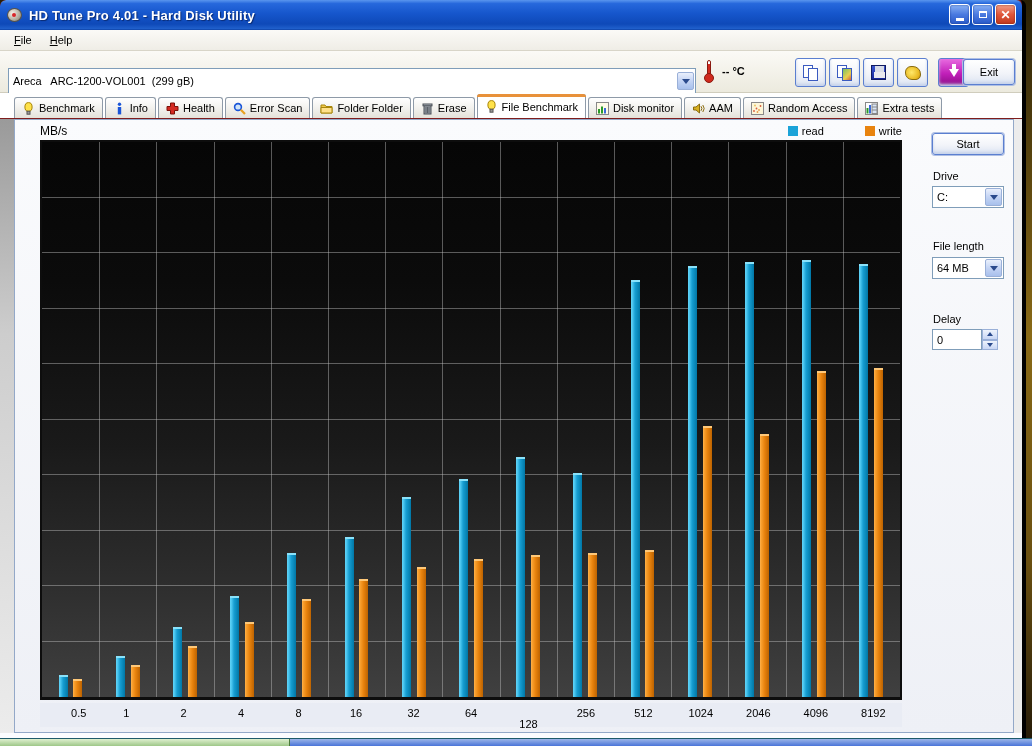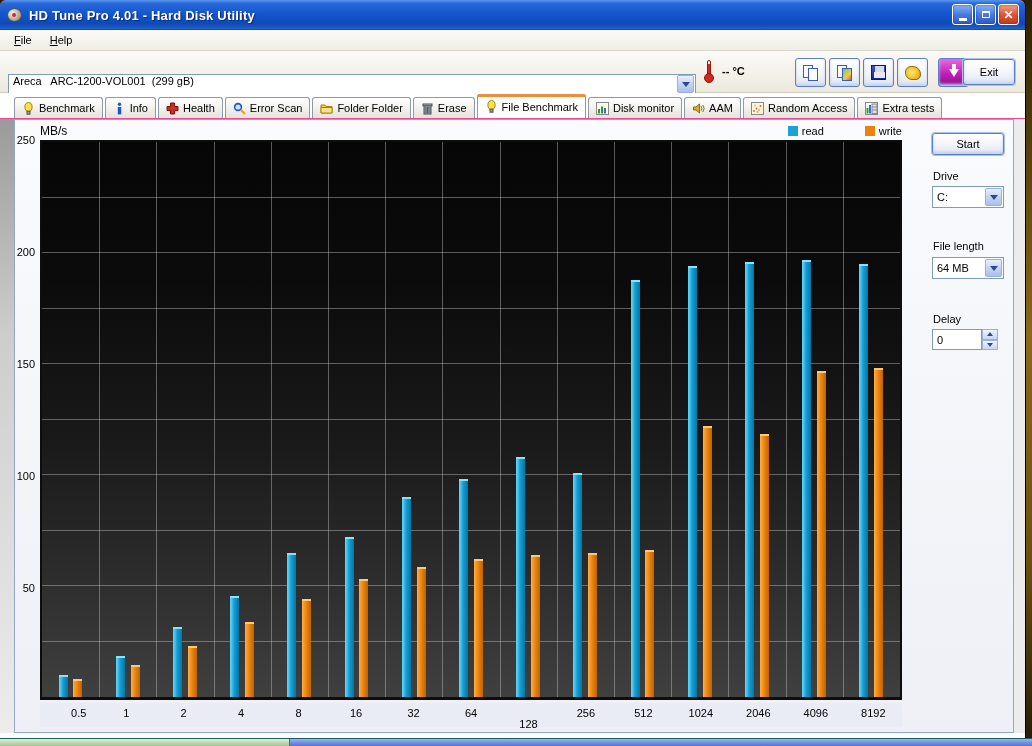--- a/index.html
+++ b/index.html
@@ -2,22 +2,22 @@
 <html><head>
 <meta charset="utf-8">
 <style>
   * { margin:0; padding:0; box-sizing:border-box; }
   html,body { width:1032px; height:746px; overflow:hidden;
     font-family:"Liberation Sans", sans-serif; font-size:11px; color:#000;
     background:linear-gradient(180deg,#2a2006 0%,#8a6a16 45%,#6b5010 75%,#241a08 100%); }
 
   
   .window { position:absolute; left:0; top:0; width:1026px; height:738px;
-    background:#ec4899; border-radius:6px 6px 0 0; overflow:hidden;
-    border-right:1px solid #000000; }
+    background:#7f1d1d; border-radius:6px 6px 0 0; overflow:hidden;
+    border-right:4px solid #000000; }
 
   .titlebar { position:relative; height:30px;
     background:linear-gradient(180deg,#5a96ee 0%,#2668dc 12%,#1656cc 45%,#0e49b8 80%,#2060cc 96%,#0a3da0 100%);
     display:flex; align-items:center; padding:0 6px; border-radius:6px 6px 0 0; }
   .titlebar .app-icon { width:18px; height:18px; margin-right:5px; position:relative; }
   .titlebar .app-icon .disk { position:absolute; left:1px; top:2px; width:15px; height:14px; border-radius:50%;
     background:radial-gradient(circle at 35% 35%,#f4f0e8,#b8b2a4 55%,#7d7668); border:1px solid #5a5448; }
   .titlebar .app-icon .dot { position:absolute; left:6px; top:7px; width:4px; height:4px; border-radius:50%; background:#d8262a; }
   .title-text { color:#fff; font-weight:bold; font-size:13px; text-shadow:1px 1px 1px #0a2a70; letter-spacing:0.2px; }
   .win-buttons { position:absolute; right:6px; top:4px; display:flex; gap:2px; }
@@ -30,22 +30,22 @@
   .glyph-close { font-size:12px; line-height:1; }
 
   .menubar { height:21px; background:linear-gradient(180deg,#fbfaf7,#efede6); border-bottom:1px solid #d8d5c8;
     display:flex; align-items:center; padding-left:6px; gap:2px; }
   .menu-item { display:inline-block; padding:2px 8px 3px 8px; cursor:default; }
   .menu-item::first-letter { text-decoration:underline; }
 
   
   .toolbar { position:relative; height:42px; background:linear-gradient(180deg,#fbfaf6,#eceade);
     border-bottom:1px solid #d0cdbd; }
-  .drive-combo { position:absolute; left:8px; top:23px; width:688px; height:26px; background:#fff;
-    border:1px solid #7f9db9; display:flex; }
+  .drive-combo { position:absolute; left:8px; top:17px; width:688px; height:26px; background:#fff;
+    border:1px solid #7f9db9; display:flex; align-items:center; }
   .drive-combo .combo-text { flex:1; padding-left:4px; white-space:pre; overflow:hidden; }
   .combo-arrow-btn { width:17px; height:18px; margin-right:1px; border:1px solid #9ab0d8; border-radius:2px;
     background:linear-gradient(180deg,#eaf0fc,#c4d4f4 50%,#a8c0ec); display:flex; align-items:center; justify-content:center; }
   .combo-arrow-btn .arr { width:0; height:0; border-left:4px solid transparent; border-right:4px solid transparent; border-top:5px solid #2a4a8c; }
   .thermo { position:absolute; left:704px; top:8px; width:10px; height:24px; }
   .thermo .stem { position:absolute; left:3px; top:1px; width:4px; height:16px; background:linear-gradient(180deg,#fff 0%,#fff 25%,#d02a1e 25%); border:1px solid #8a1a10; border-radius:2px; }
   .thermo .bulb { position:absolute; left:0px; top:14px; width:10px; height:10px; border-radius:50%; background:#d02a1e; border:1px solid #8a1a10; }
   .temp-text { position:absolute; left:722px; top:14px; font-weight:bold; }
 
   .tool-btn { position:absolute; top:7px; width:31px; height:29px; border:1px solid #5b7fd0; border-radius:3px;
@@ -300,27 +300,20 @@
       <div class="legend-item">
         <div class="legend-swatch" style="background:#1ba3d8"></div>
         <span>read</span>
       </div>
       <div class="legend-item">
         <div class="legend-swatch" style="background:#e8830e"></div>
         <span>write</span>
       </div>
     </div>
 
-    <div class="ylabels" id="ylabels">
-        <div class="ytick" style="top: 0px;">250</div>
-        <div class="ytick" style="top: 112px;">200</div>
-        <div class="ytick" style="top: 224px;">150</div>
-        <div class="ytick" style="top: 336px;">100</div>
-        <div class="ytick" style="top: 448px;">50</div>
-      </div>
 
     <div class="plot-frame">
       <div class="plot-area" id="plot">
           <div class="hgrid" style="bottom: 10%;"></div>
           <div class="hgrid" style="bottom: 20%;"></div>
           <div class="hgrid" style="bottom: 30%;"></div>
           <div class="hgrid" style="bottom: 40%;"></div>
           <div class="hgrid" style="bottom: 50%;"></div>
           <div class="hgrid" style="bottom: 60%;"></div>
           <div class="hgrid" style="bottom: 70%;"></div>

